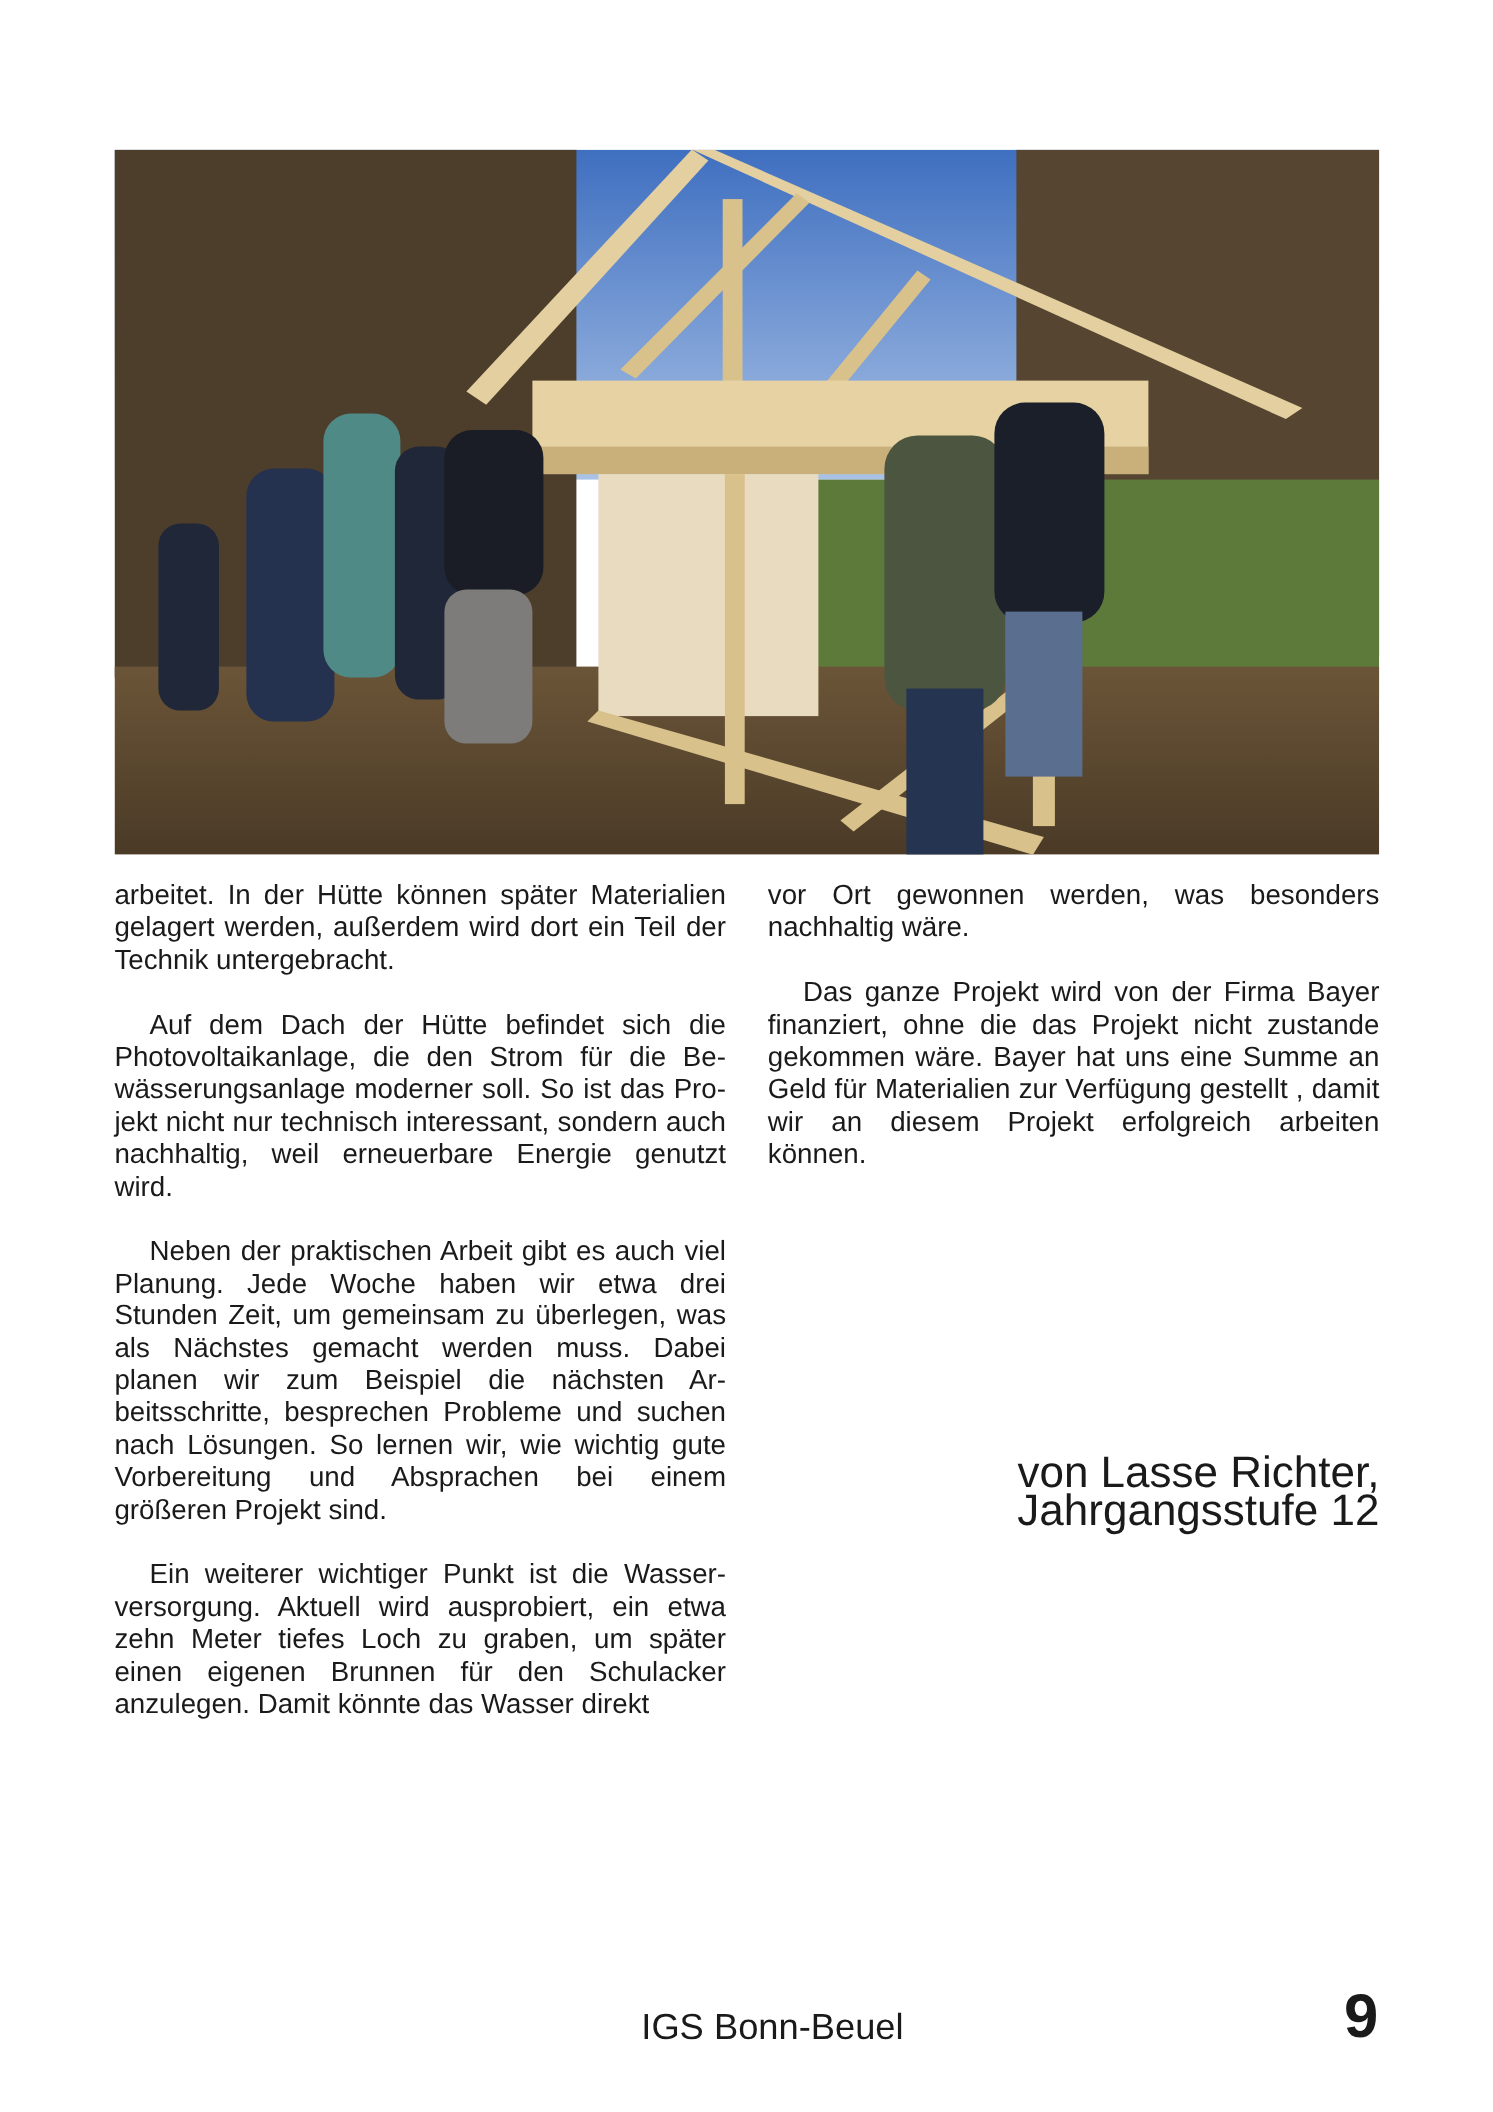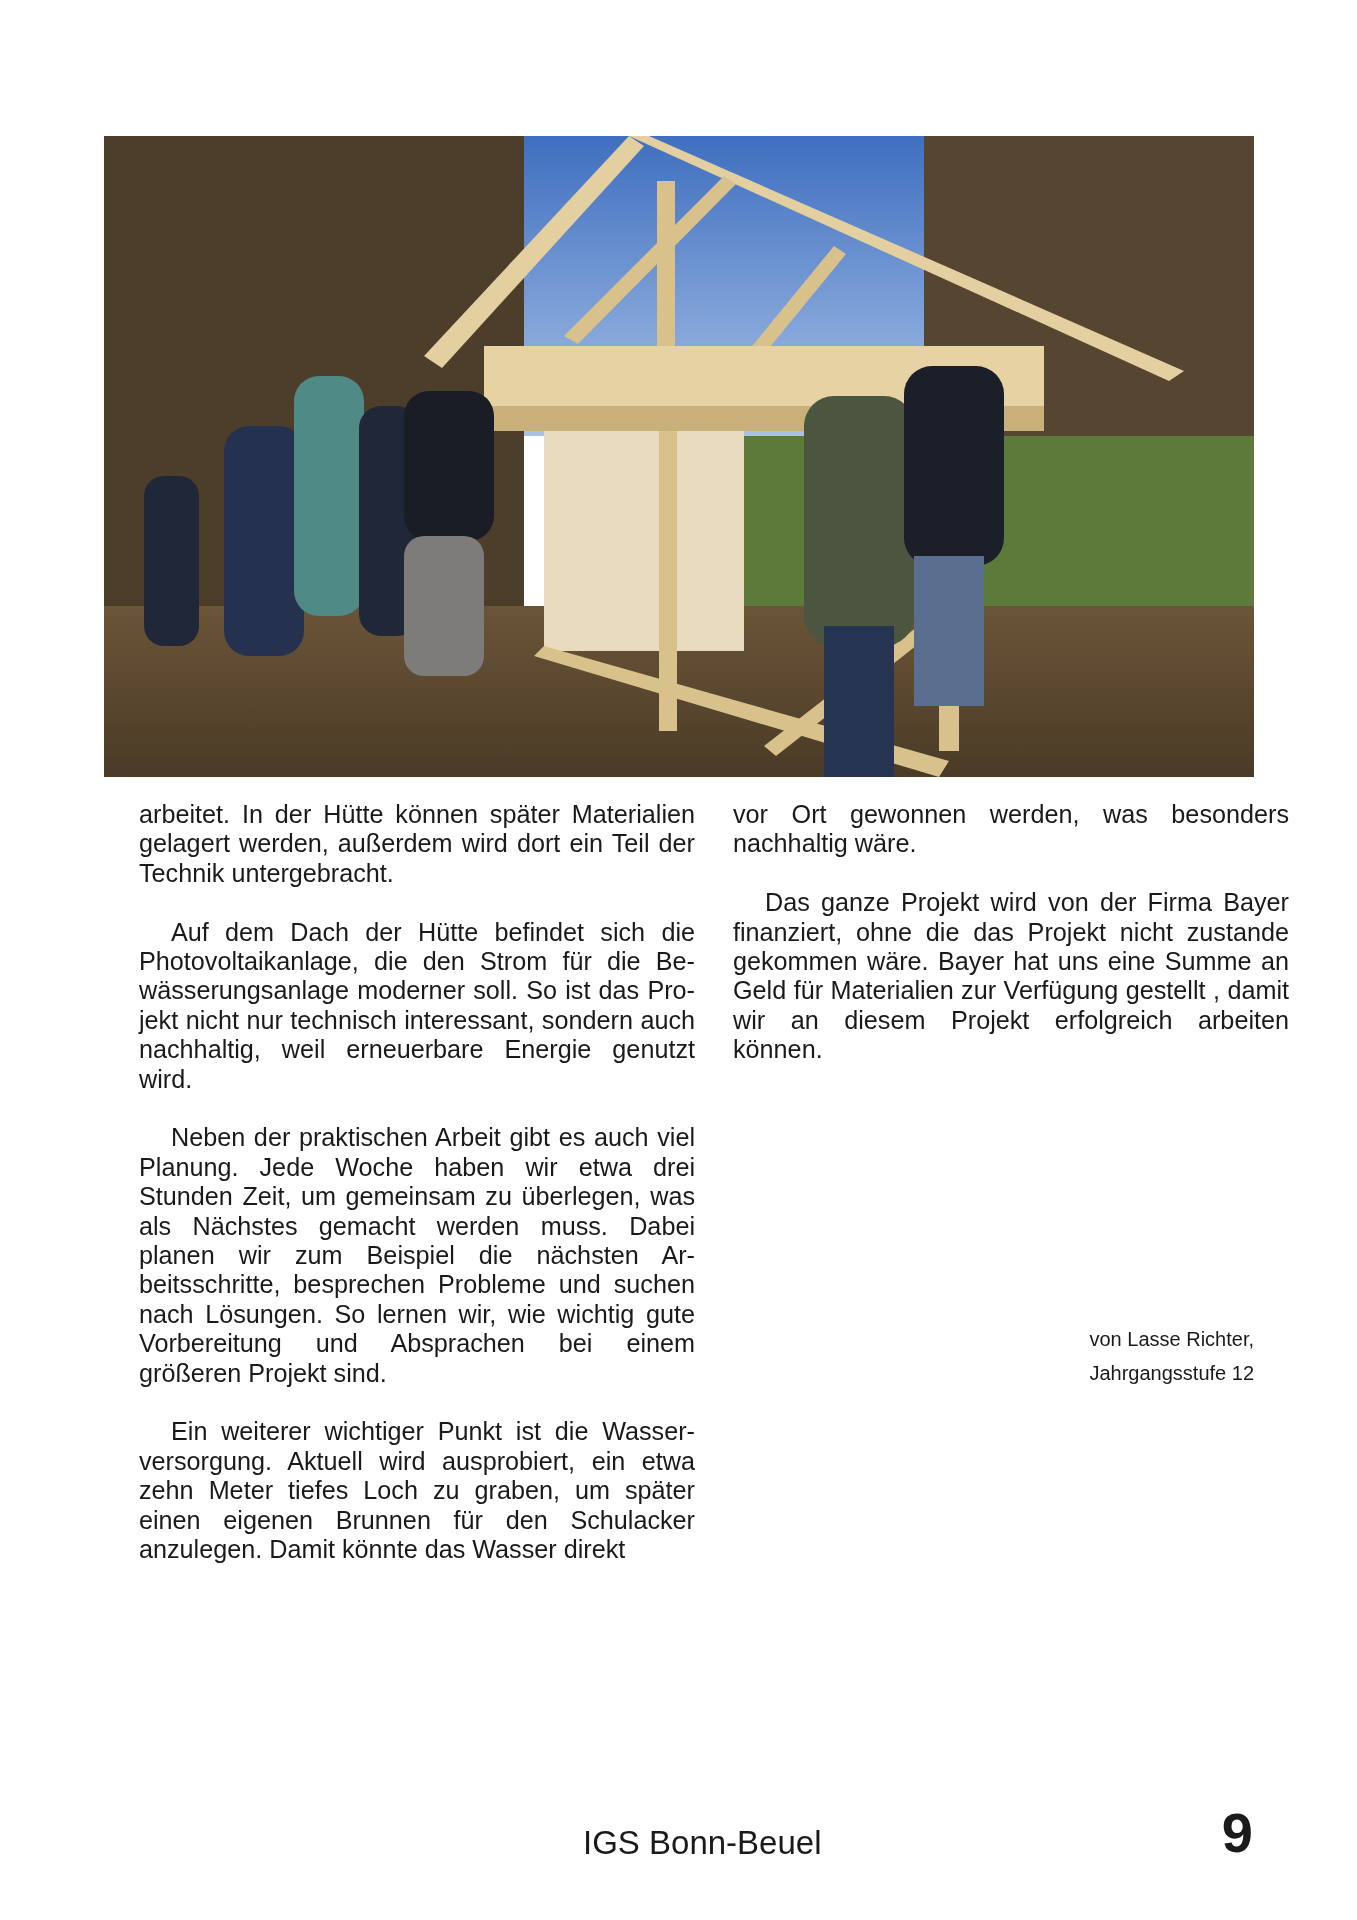--- a/index.html
+++ b/index.html
@@ -1,27 +1,27 @@
 <!DOCTYPE html>
 <html><head>
 <meta charset="utf-8">
 <style>
   html, body { margin: 0; padding: 0; background: #ffffff; }
   body { width: 1357px; height: 1920px; position: relative; overflow: hidden;
          font-family: "Liberation Sans", sans-serif; color: #1a1a1a; }
   .photo { position: absolute; left: 104px; top: 136px; width: 1150px; height: 641px; overflow: hidden; }
   .photo svg { display: block; width: 100%; height: 100%; }
   .col { position: absolute; top: 800px; width: 556px; font-size: 25.2px; line-height: 29.4px;
-         text-align: justify; hyphens: manual; margin-left: 35px; }
+         text-align: justify; hyphens: manual; }
   .col.left { left: 104px; }
   .col.right { left: 698px; }
   .col p { margin: 0 0 29.4px 0; text-indent: 32px; }
   .col p.cont { text-indent: 0; }
   .byline { position: absolute; left: 698px; top: 1322px; width: 556px; text-align: right;
-            font-size: 20px; line-height: 34px; }
+            font-size: 40px; line-height: 34px; }
   .byline div { margin: 0; }
   .footer-school { position: absolute; left: 583px; top: 1824px; font-size: 33px; }
   .page-number { position: absolute; right: 104px; top: 1800px; font-size: 56px; font-weight: bold; }
 </style>
 </head>
 <body>
 
 <div class="photo">
   <svg viewBox="0 0 1150 641" preserveAspectRatio="none">
     <defs>

